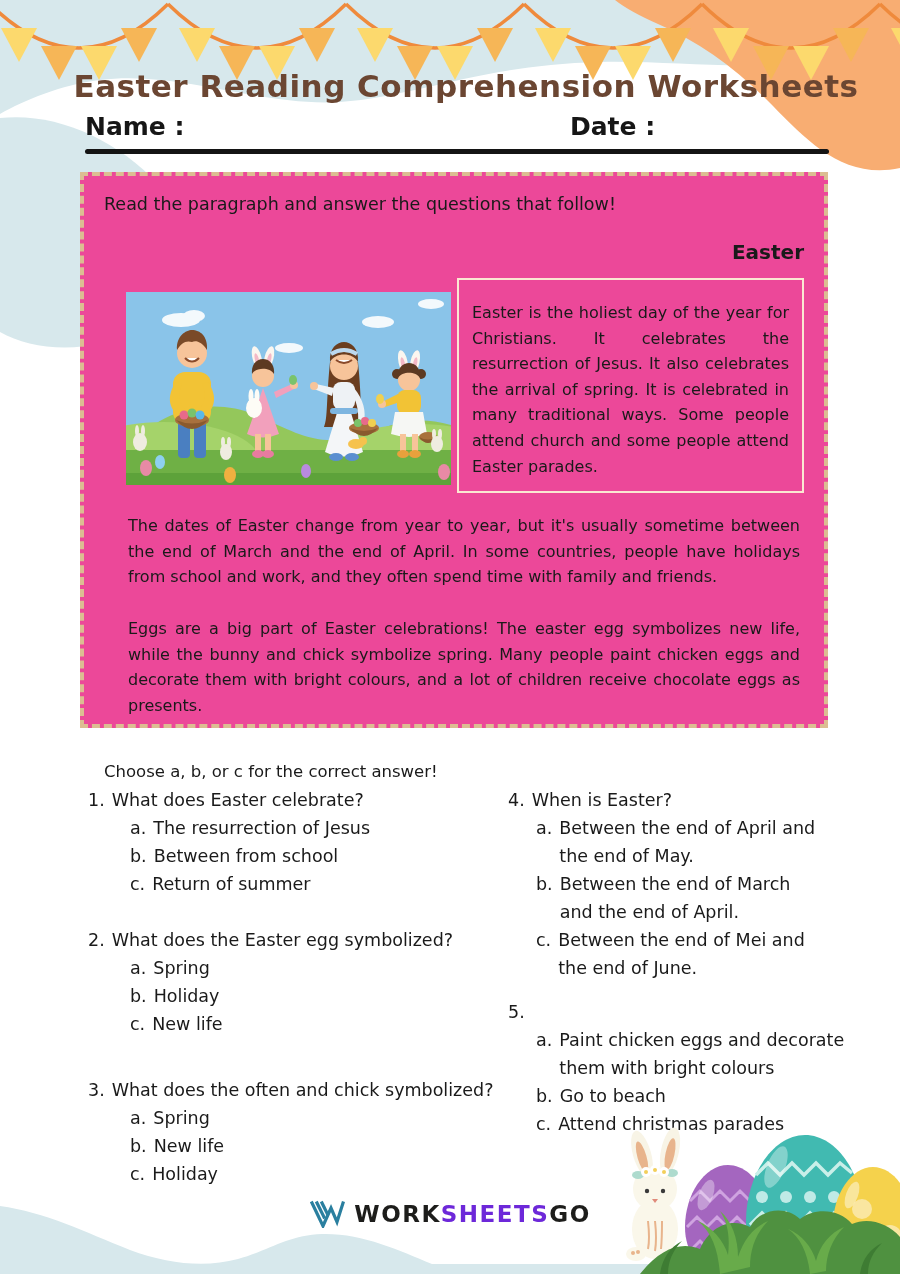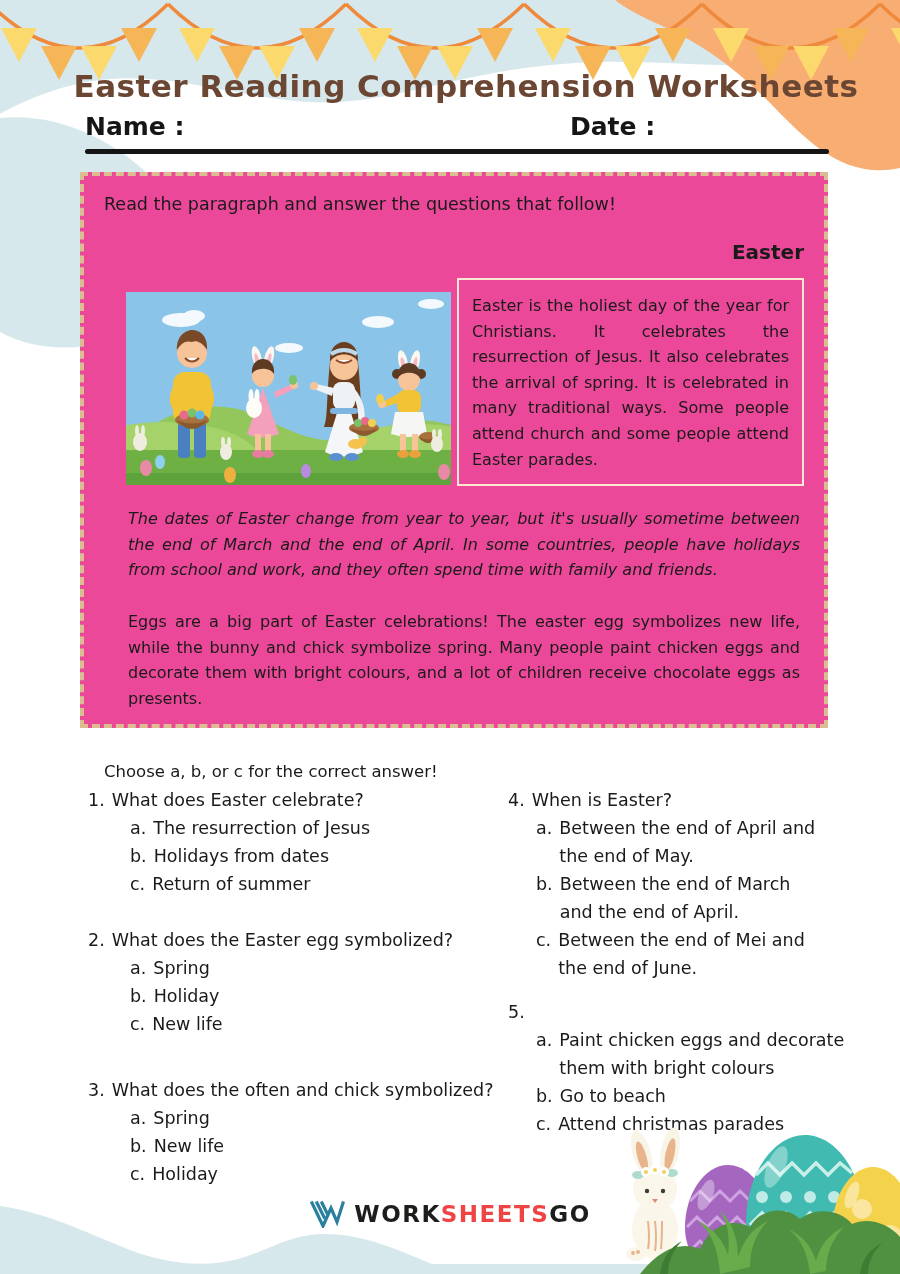--- a/index.html
+++ b/index.html
@@ -15,45 +15,45 @@
   .date-block{flex:1;display:flex;gap:20px;}
   .write-area{flex:1;min-height:26px;}
   .divider{position:absolute;top:149px;left:85px;width:744px;height:5px;background:#141414;border-radius:3px;}
   
   .passage-box{position:absolute;top:172px;left:80px;width:748px;height:556px;box-sizing:border-box;
                border:4px dashed #dcbd92;padding:16px 20px;background:#ec4899;}
   .passage-instruction{margin:2px 0 0;font-size:17.5px;}
   .passage-heading{margin:26px 0 0;text-align:right;font-size:20px;font-weight:bold;}
   .passage-row{display:flex;margin-top:14px;margin-left:22px;gap:6px;align-items:flex-start;}
   .illus{width:325px;height:193px;flex:none;margin-top:14px;display:block;}
-  .p1-box{border:2px solid #fbe7d2;width:326px;box-sizing:content-box;padding:13px 13px 12px;
+  .p1-box{border:2px solid #fbe7d2;width:326px;box-sizing:content-box;padding:20px 13px 12px;
           font-size:16px;line-height:1.6;text-align:justify;}
   .p1-box p{margin:0;}
   .para{margin:0 4px 0 24px;font-size:16px;line-height:1.6;text-align:justify;}
-  .para2{margin-top:20px;font-style:italic;}
+  .para2{margin-top:20px;}
   .para3{margin-top:26px;}
   
   .quiz-instruction{position:absolute;top:748px;left:90px;margin:14px;font-size:16.5px;}
   .quiz{position:absolute;top:786px;left:88px;width:780px;display:flex;}
   .col{display:flex;flex-direction:column;}
   .col-left{width:420px;}
   .col-right{width:360px;}
   .q-head,.option{display:flex;gap:7px;font-size:17.5px;line-height:1.6;}
   .col-left .option{padding-left:42px;}
   .col-right .option{padding-left:28px;}
   .col-right .opt-text{max-width:262px;}
   .q5 .opt-text{max-width:294px;}
   .q2{margin-top:28px;}
   .q3{margin-top:38px;}
   .q5{margin-top:16px;}
   
   .logo{position:absolute;top:1200px;left:0;width:100%;display:flex;justify-content:center;
         align-items:center;gap:9px;}
   .logo-text{font-size:23px;font-weight:bold;letter-spacing:1.5px;color:#1d1d1b;white-space:nowrap;}
-  .logo-teal{color:#ef4444;}
+  .logo-teal{color:#6d28d9;}
   .bottom-wave{position:absolute;left:0;bottom:0;pointer-events:none;}
   .eggs-deco{position:absolute;right:0;bottom:0;pointer-events:none;}
 </style>
 </head>
 <body>
 
 <div class="page">
 
   <svg class="top-deco" width="900" height="380" viewBox="0 0 900 380" aria-hidden="true">
 
@@ -254,21 +254,21 @@
         <div class="q-head">
           <span>1.</span>
           <span>What does Easter celebrate?</span>
         </div>
         <div class="option">
           <span>a.</span>
           <span class="opt-text">The resurrection of Jesus</span>
         </div>
         <div class="option">
           <span>b.</span>
-          <span class="opt-text">Holidays from dates</span>
+          <span class="opt-text">Between from school</span>
         </div>
         <div class="option">
           <span>c.</span>
           <span class="opt-text">Return of summer</span>
         </div>
       </div>
 
       <div class="question q2">
         <div class="q-head">
           <span>2.</span>

